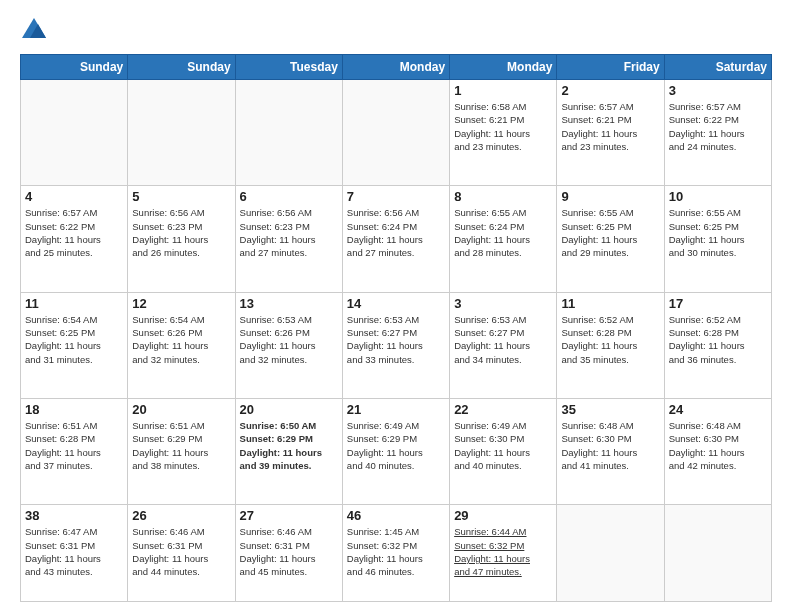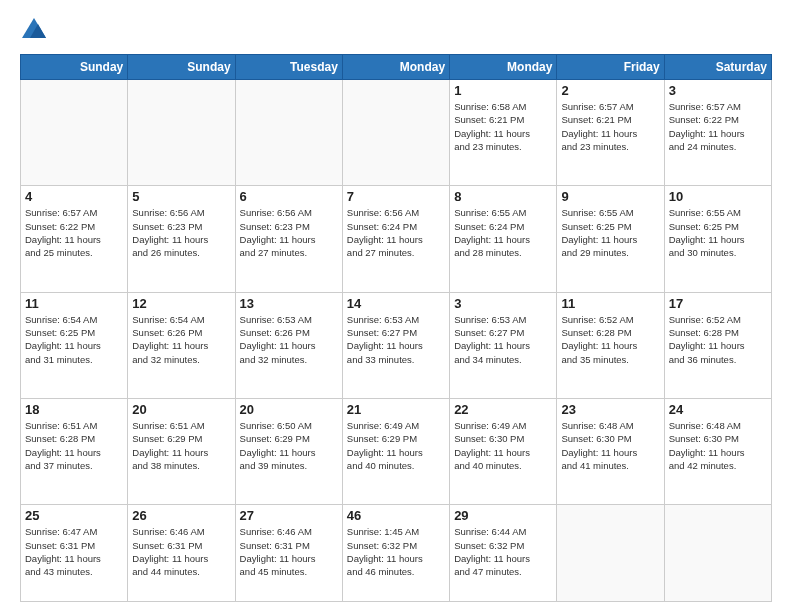--- a/index.html
+++ b/index.html
@@ -275,57 +275,57 @@
           </td>
           <td>
             <div class="day-number">20</div>
             <div class="day-info" style="white-space: pre-line;">Sunrise: 6:51 AM
 Sunset: 6:29 PM
 Daylight: 11 hours
 and 38 minutes.</div>
           </td>
           <td>
             <div class="day-number">20</div>
-            <div class="day-info" style="white-space: pre-line;">Sunrise: 6:50 AM
+            <div class="day-info" style="white-space: pre-line; font-weight: bold;">Sunrise: 6:50 AM
 Sunset: 6:29 PM
 Daylight: 11 hours
 and 39 minutes.</div>
           </td>
           <td>
             <div class="day-number">21</div>
             <div class="day-info" style="white-space: pre-line;">Sunrise: 6:49 AM
 Sunset: 6:29 PM
 Daylight: 11 hours
 and 40 minutes.</div>
           </td>
           <td>
             <div class="day-number">22</div>
             <div class="day-info" style="white-space: pre-line;">Sunrise: 6:49 AM
 Sunset: 6:30 PM
 Daylight: 11 hours
 and 40 minutes.</div>
           </td>
           <td>
-            <div class="day-number">23</div>
+            <div class="day-number">35</div>
             <div class="day-info" style="white-space: pre-line;">Sunrise: 6:48 AM
 Sunset: 6:30 PM
 Daylight: 11 hours
 and 41 minutes.</div>
           </td>
           <td>
             <div class="day-number">24</div>
             <div class="day-info" style="white-space: pre-line;">Sunrise: 6:48 AM
 Sunset: 6:30 PM
 Daylight: 11 hours
 and 42 minutes.</div>
           </td>
         </tr>
         <tr>
           <td>
-            <div class="day-number">25</div>
+            <div class="day-number">38</div>
             <div class="day-info" style="white-space: pre-line;">Sunrise: 6:47 AM
 Sunset: 6:31 PM
 Daylight: 11 hours
 and 43 minutes.</div>
           </td>
           <td>
             <div class="day-number">26</div>
             <div class="day-info" style="white-space: pre-line;">Sunrise: 6:46 AM
 Sunset: 6:31 PM
 Daylight: 11 hours
@@ -340,21 +340,21 @@
           </td>
           <td>
             <div class="day-number">46</div>
             <div class="day-info" style="white-space: pre-line;">Sunrise: 1:45 AM
 Sunset: 6:32 PM
 Daylight: 11 hours
 and 46 minutes.</div>
           </td>
           <td>
             <div class="day-number">29</div>
-            <div class="day-info" style="white-space: pre-line;">Sunrise: 6:44 AM
+            <div class="day-info" style="white-space: pre-line; text-decoration: underline;">Sunrise: 6:44 AM
 Sunset: 6:32 PM
 Daylight: 11 hours
 and 47 minutes.</div>
           </td>
           <td class="empty-cell"></td>
           <td class="empty-cell"></td>
         </tr>
       </tbody>
   </table>
 </div>

